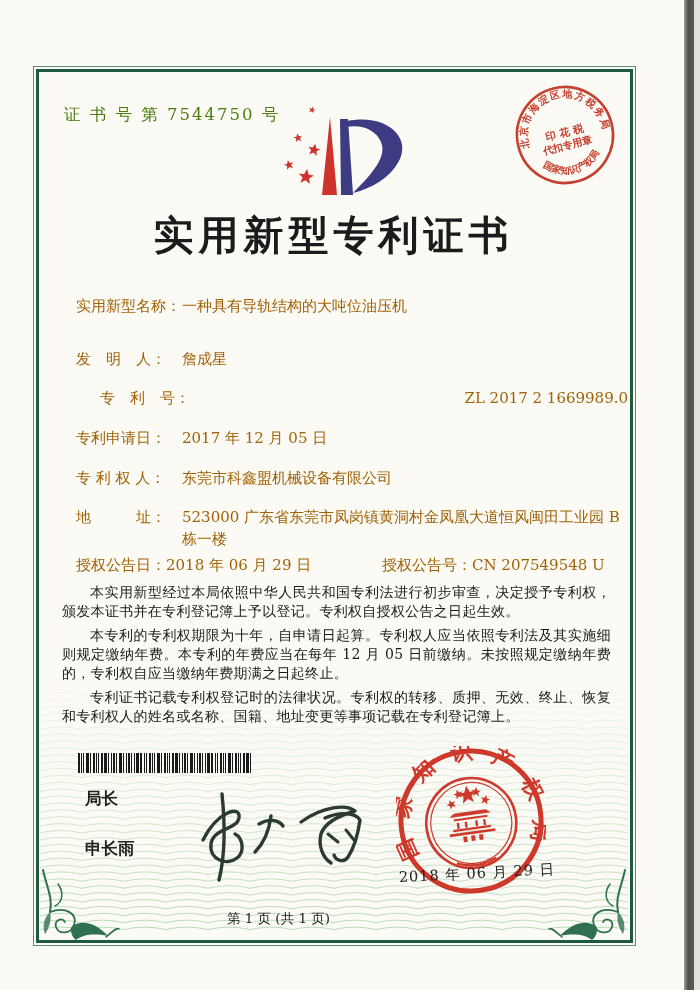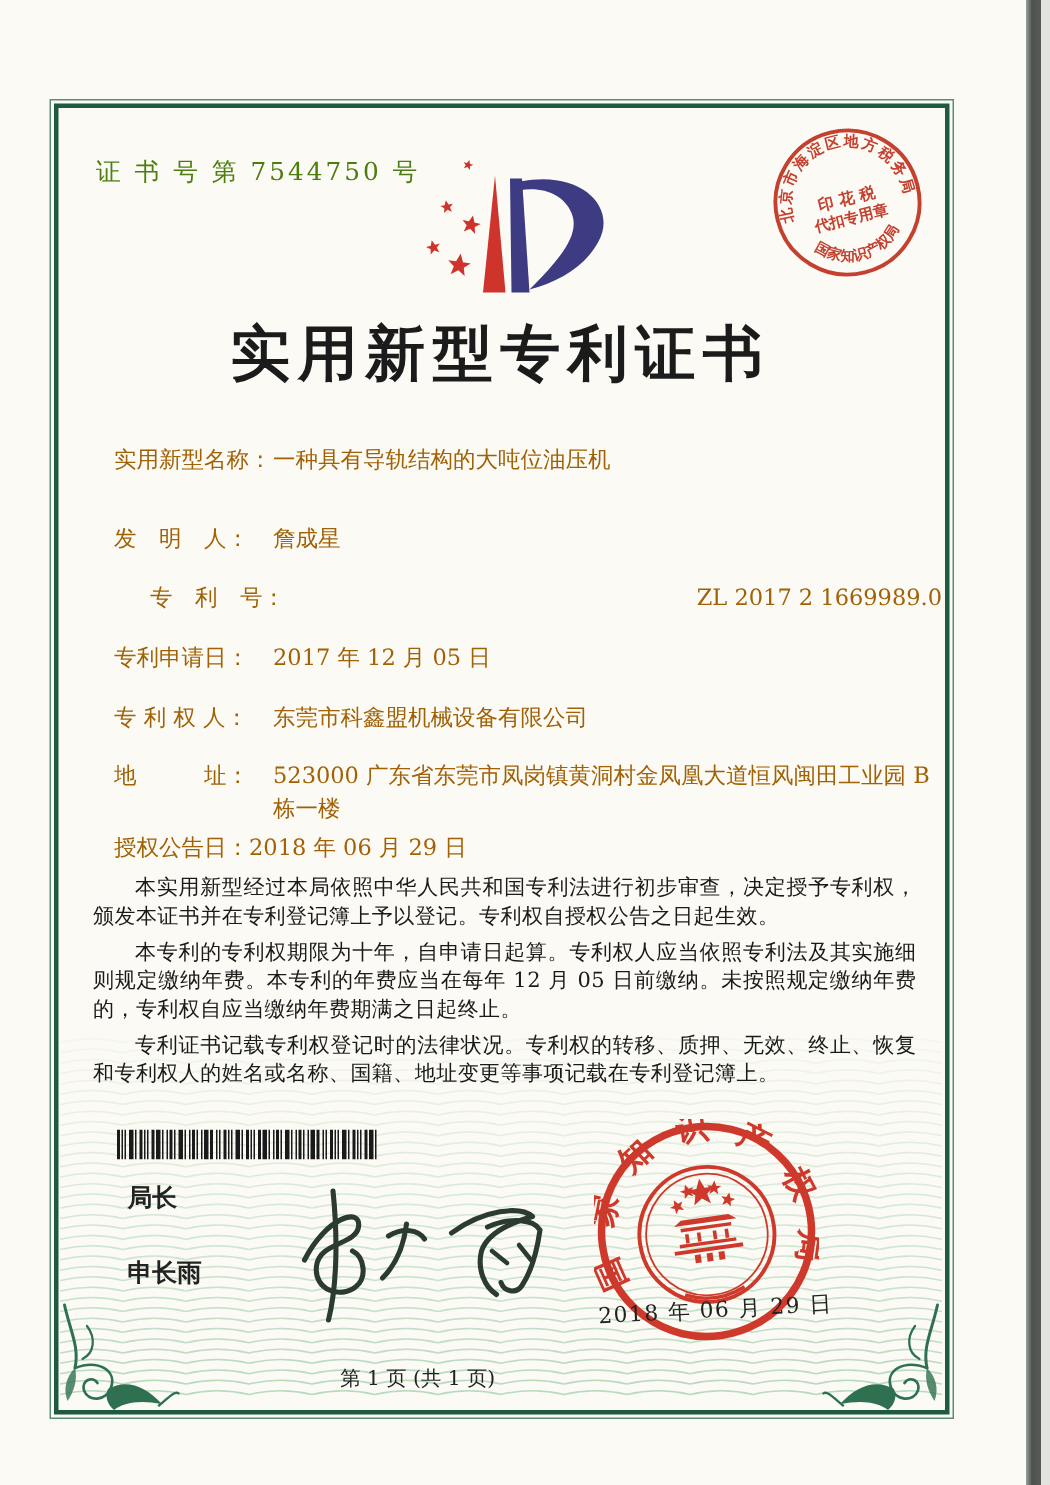--- a/index.html
+++ b/index.html
@@ -167,20 +167,23 @@
   <span class="flabel">专利申请日：</span><span class="fvalue">2017 年 12 月 05 日</span>
 </div>
 <div class="abs frow" style="top:467px;">
   <span class="flabel">专 利 权 人：</span><span class="fvalue">东莞市科鑫盟机械设备有限公司</span>
 </div>
 <div class="abs frow" style="top:506px;">
   <span class="flabel">地　　　址：</span><span class="fvalue">523000 广东省东莞市凤岗镇黄洞村金凤凰大道恒风闽田工业园 B 栋一楼</span>
 </div>
 <div class="abs frow" style="top:554px;">
   <span>授权公告日：</span><span>2018 年 06 月 29 日</span>
+  <span class="grant-no">
+    <span>授权公告号：</span><span>CN 207549548 U</span>
+  </span>
 </div>
 
 <div class="abs paras">
   <p>本实用新型经过本局依照中华人民共和国专利法进行初步审查，决定授予专利权，颁发本证书并在专利登记簿上予以登记。专利权自授权公告之日起生效。</p>
   <p>本专利的专利权期限为十年，自申请日起算。专利权人应当依照专利法及其实施细则规定缴纳年费。本专利的年费应当在每年 12 月 05 日前缴纳。未按照规定缴纳年费的，专利权自应当缴纳年费期满之日起终止。</p>
   <p>专利证书记载专利权登记时的法律状况。专利权的转移、质押、无效、终止、恢复和专利权人的姓名或名称、国籍、地址变更等事项记载在专利登记簿上。</p>
 </div>
 
 <svg id="barcode" class="abs barcode" width="176" height="20" fill="#1a1a1a">
     <rect x="0" y="0" width="2" height="20"></rect>

